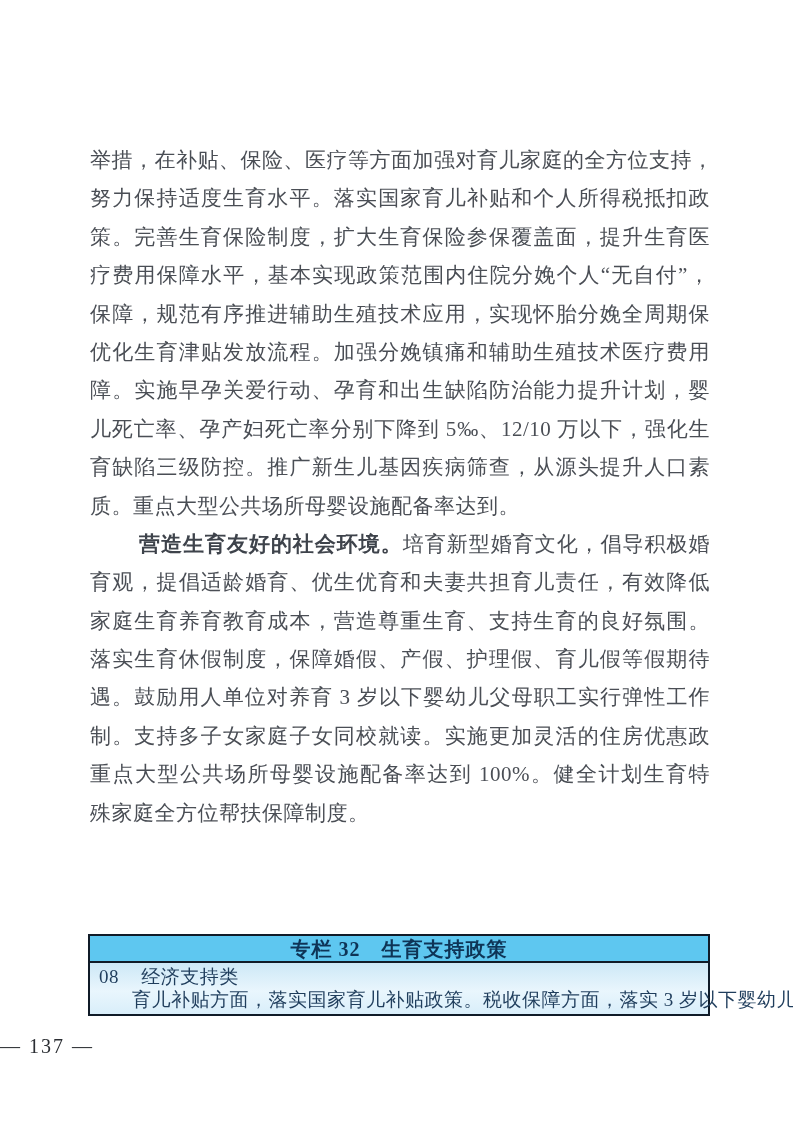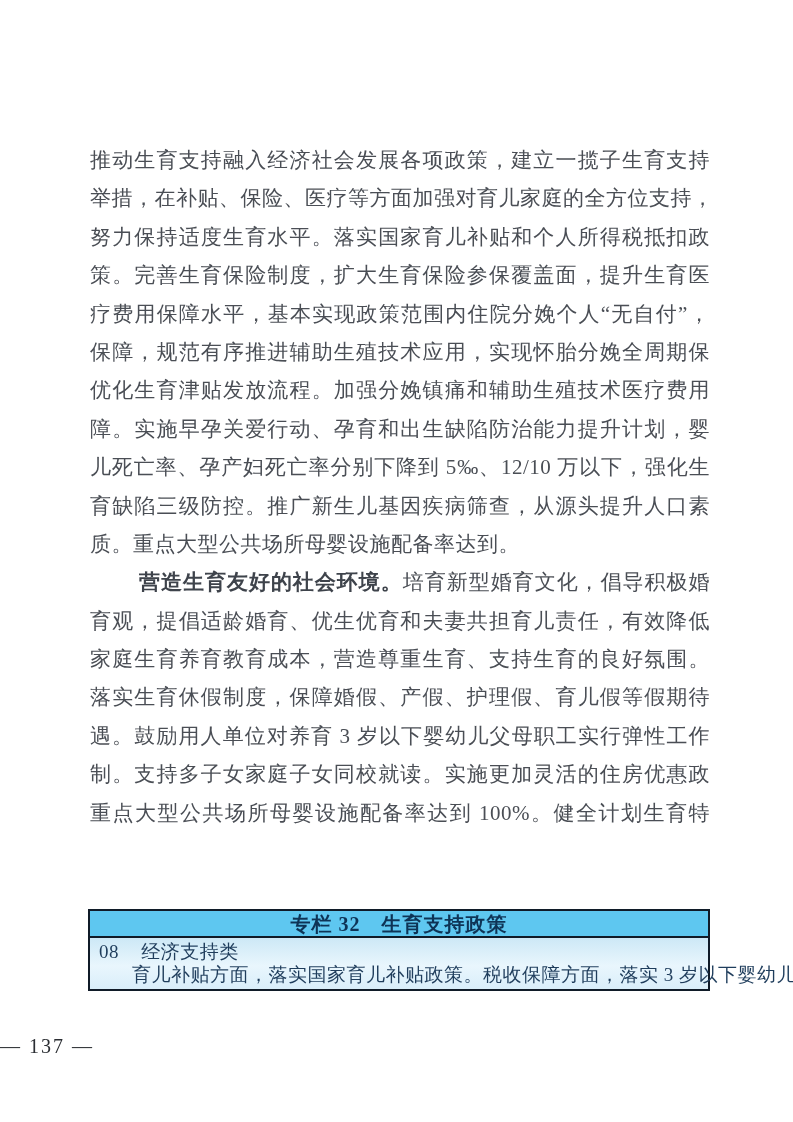--- a/index.html
+++ b/index.html
@@ -43,21 +43,21 @@
   .bline.indent{
     text-indent:49px;
   }
   .bline .lead{
     font-weight:bold;
     color:#3e434b;
   }
   
   .feature-box{
     position:absolute;
-    left:88px;top:909px;width:622px;
+    left:88px;top:934px;width:622px;
     border:2px solid var(--box-border);
   }
   .box-header{
     height:27px;
     line-height:27px;
     background:var(--box-header-bg);
     border-bottom:2px solid var(--box-border);
     text-align:center;
     font-weight:bold;
     font-size:20px;
@@ -97,38 +97,38 @@
     color:var(--page-num);
     letter-spacing:2px;
   }
 </style>
 </head>
 <body>
 
 <div class="page">
 
   <div class="body-text" id="bodyLines">
-      <div class="bline">推动生育支持融入经济社会发展各项政策，建立一揽子生育支持</div>
       <div class="bline">举措，在补贴、保险、医疗等方面加强对育儿家庭的全方位支持，</div>
       <div class="bline">努力保持适度生育水平。落实国家育儿补贴和个人所得税抵扣政</div>
       <div class="bline">策。完善生育保险制度，扩大生育保险参保覆盖面，提升生育医</div>
       <div class="bline">疗费用保障水平，基本实现政策范围内住院分娩个人“无自付”，</div>
       <div class="bline">保障，规范有序推进辅助生殖技术应用，实现怀胎分娩全周期保</div>
       <div class="bline">优化生育津贴发放流程。加强分娩镇痛和辅助生殖技术医疗费用</div>
       <div class="bline">障。实施早孕关爱行动、孕育和出生缺陷防治能力提升计划，婴</div>
       <div class="bline">儿死亡率、孕产妇死亡率分别下降到 5‰、12/10 万以下，强化生</div>
       <div class="bline">育缺陷三级防控。推广新生儿基因疾病筛查，从源头提升人口素</div>
       <div class="bline flush">质。重点大型公共场所母婴设施配备率达到。</div>
       <div class="bline indent"><span class="lead">营造生育友好的社会环境。</span>培育新型婚育文化，倡导积极婚</div>
       <div class="bline">育观，提倡适龄婚育、优生优育和夫妻共担育儿责任，有效降低</div>
       <div class="bline">家庭生育养育教育成本，营造尊重生育、支持生育的良好氛围。</div>
       <div class="bline">落实生育休假制度，保障婚假、产假、护理假、育儿假等假期待</div>
       <div class="bline">遇。鼓励用人单位对养育 3 岁以下婴幼儿父母职工实行弹性工作</div>
       <div class="bline">制。支持多子女家庭子女同校就读。实施更加灵活的住房优惠政</div>
       <div class="bline">重点大型公共场所母婴设施配备率达到 100%。健全计划生育特</div>
+      <div class="bline flush">殊家庭全方位帮扶保障制度。</div>
     </div>
 
   <div class="feature-box">
     <div class="box-header">
       <span class="box-title">专栏 32　生育支持政策</span>
     </div>
     <div class="box-content">
       <div class="box-item-row">
         <span class="box-item-num">08</span>
         <span class="box-item-heading">经济支持类</span>

